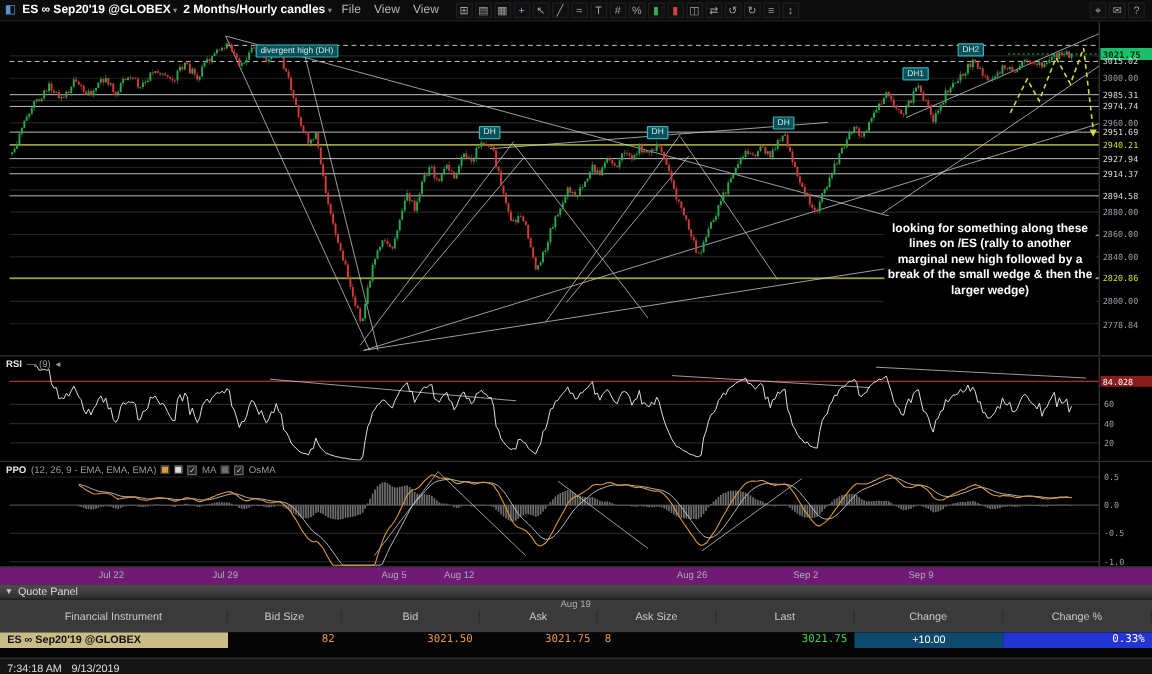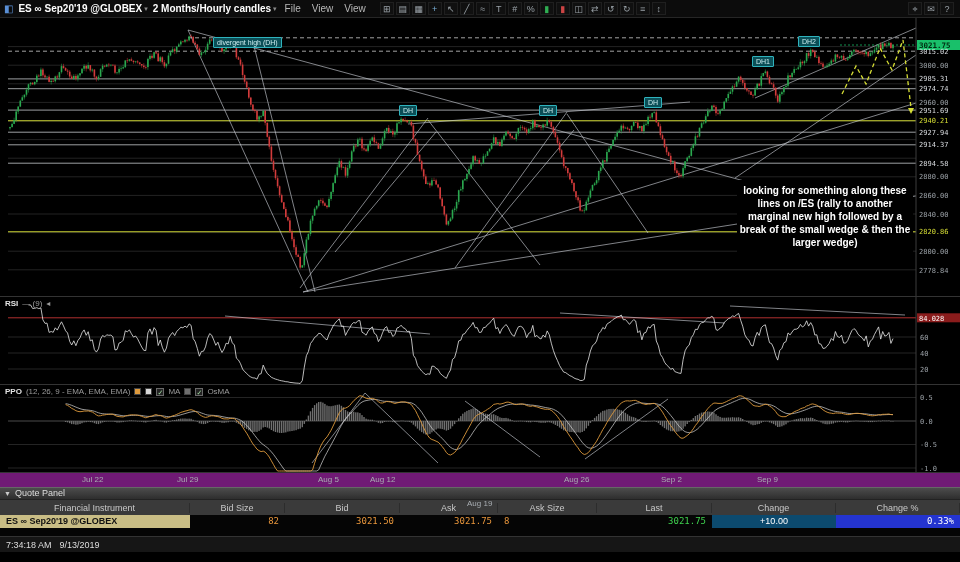--- a/index.html
+++ b/index.html
@@ -37,21 +37,21 @@
   #xaxis{height:15px;position:relative;background:#701a75;border-top:1px solid #333;flex:none;}
   #xaxis span{position:absolute;top:2px;color:#a8adb2;font-size:8px;white-space:nowrap;}
   #scrollbar{height:14px;background:#b9b9b9;position:relative;border-top:1px solid #555;flex:none;}
   #scrollbar .slabel{position:absolute;top:2px;font-size:8px;color:#222;white-space:nowrap;}
   #scroll-thumb{position:absolute;left:860px;top:1px;width:84px;height:11px;background:#9c9c9c;border:1px solid #6e6e6e;}
   #scroll-arrow{position:absolute;right:1px;top:1px;width:13px;height:11px;background:#a2a2a2;border:1px solid #6e6e6e;font-size:7px;line-height:10px;text-align:center;color:#333;}
 
   
   .qp-header{height:12px;background:linear-gradient(#4c4c4c,#2e2e2e);border-top:1px solid #666;color:#ddd;font-size:9px;line-height:11px;display:flex;align-items:center;gap:4px;padding:0 4px;flex:none;}
   .qp-caret{font-size:7px;color:#ccc;}
-  .qp-cols{height:16px;background:#3a3a3a;border-top:1px solid #222;display:grid;grid-template-columns:190px 95px 115px 98px 99px 115px 124px 124px;align-items:center;color:#c8c8c8;font-size:9px;flex:none;}
+  .qp-cols{height:28px;background:#3a3a3a;border-top:1px solid #222;display:grid;grid-template-columns:190px 95px 115px 98px 99px 115px 124px 124px;align-items:center;color:#c8c8c8;font-size:9px;flex:none;}
   .qp-cols span{text-align:center;overflow:hidden;white-space:nowrap;border-right:1px solid #2c2c2c;}
   .qp-row{height:13px;background:#050505;display:grid;grid-template-columns:190px 95px 115px 98px 99px 115px 124px 124px;align-items:center;font-size:9px;flex:none;}
   .cell{padding:0 6px;white-space:nowrap;overflow:hidden;height:13px;line-height:13px;}
   .cell.instr{background:#c9bd85;color:#111;font-weight:bold;}
   .cell.orange{color:#e8963c;text-align:right;font-family:"DejaVu Sans Mono",monospace;}
   .cell.orange-l{color:#e8963c;text-align:left;font-family:"DejaVu Sans Mono",monospace;}
   .cell.green{color:#3fd24f;text-align:right;font-family:"DejaVu Sans Mono",monospace;}
   .cell.blue{background:#0c4a6e;color:#fff;text-align:center;font-family:Liberation Sans, sans-serif;}
   .cell.blue-r{background:#2434d0;color:#fff;text-align:right;font-family:"DejaVu Sans Mono",monospace;}
   .qp-fill{height:8px;background:#050505;flex:none;}

